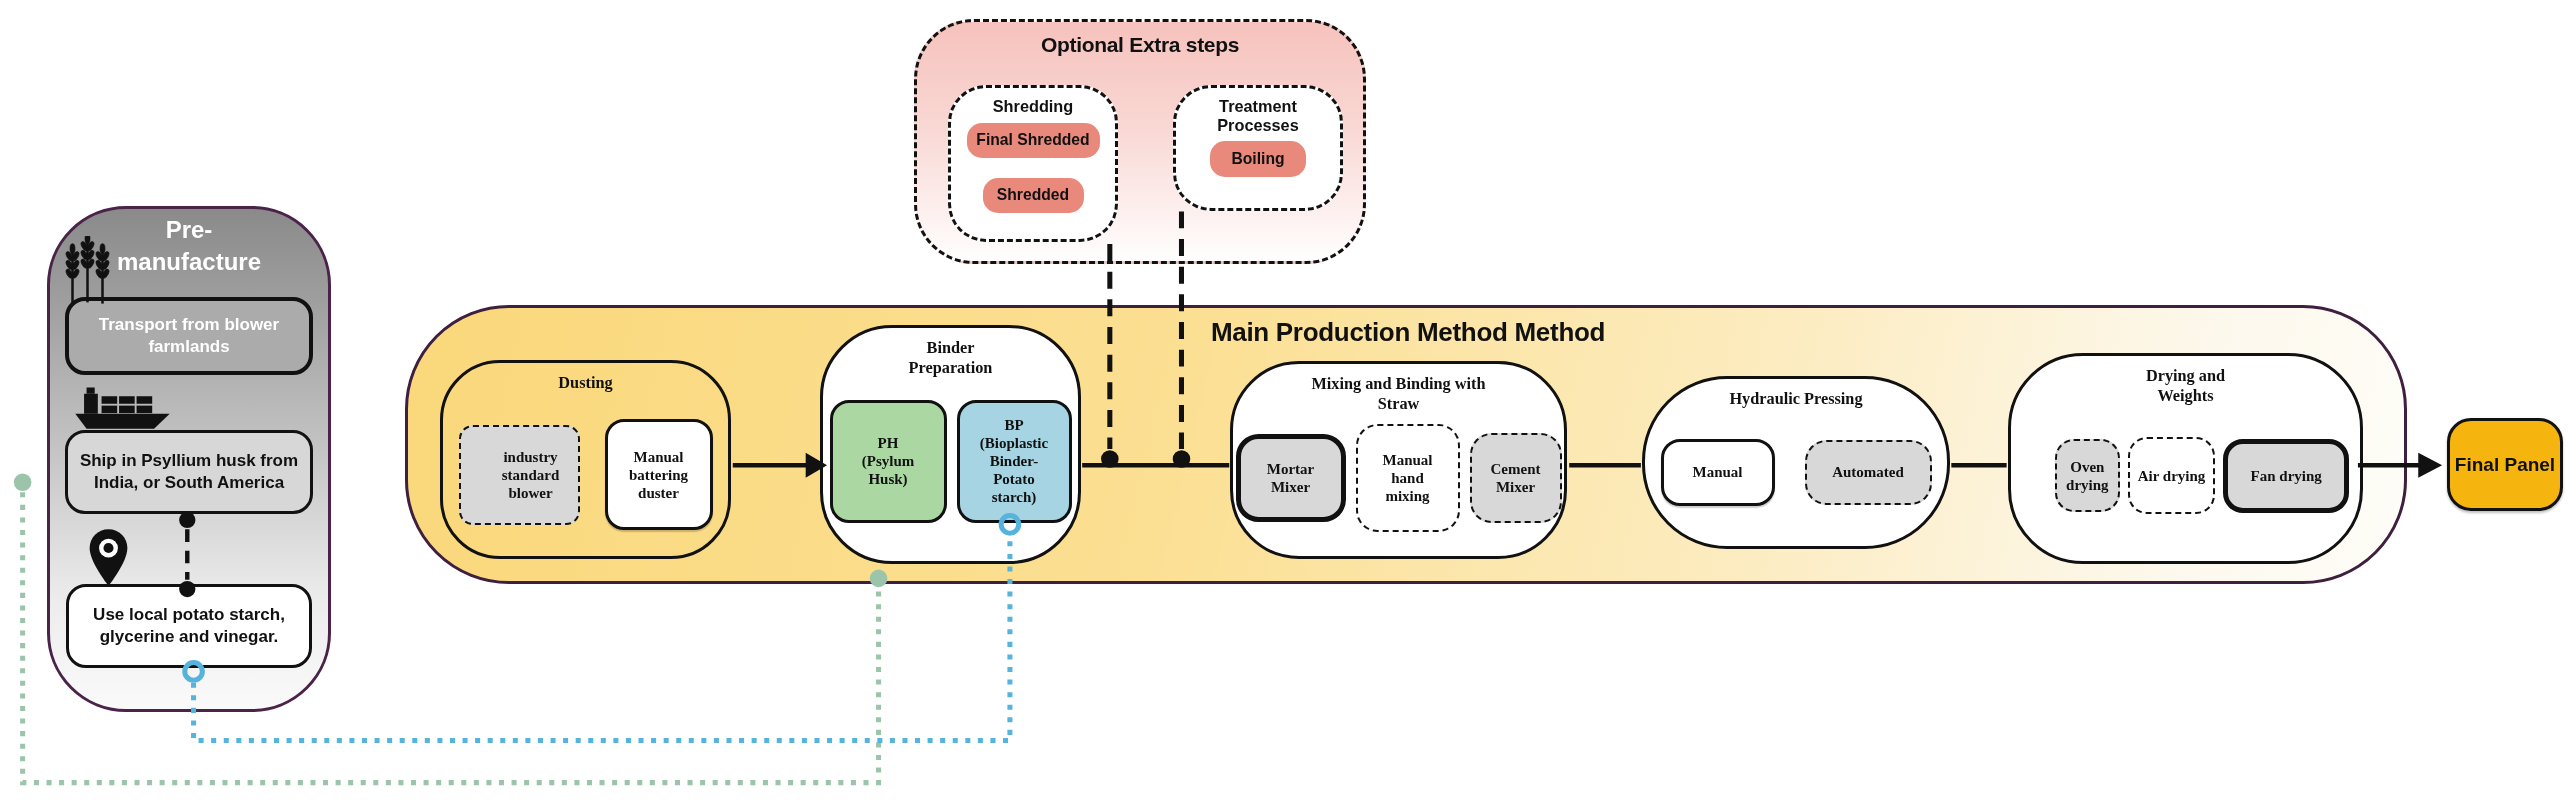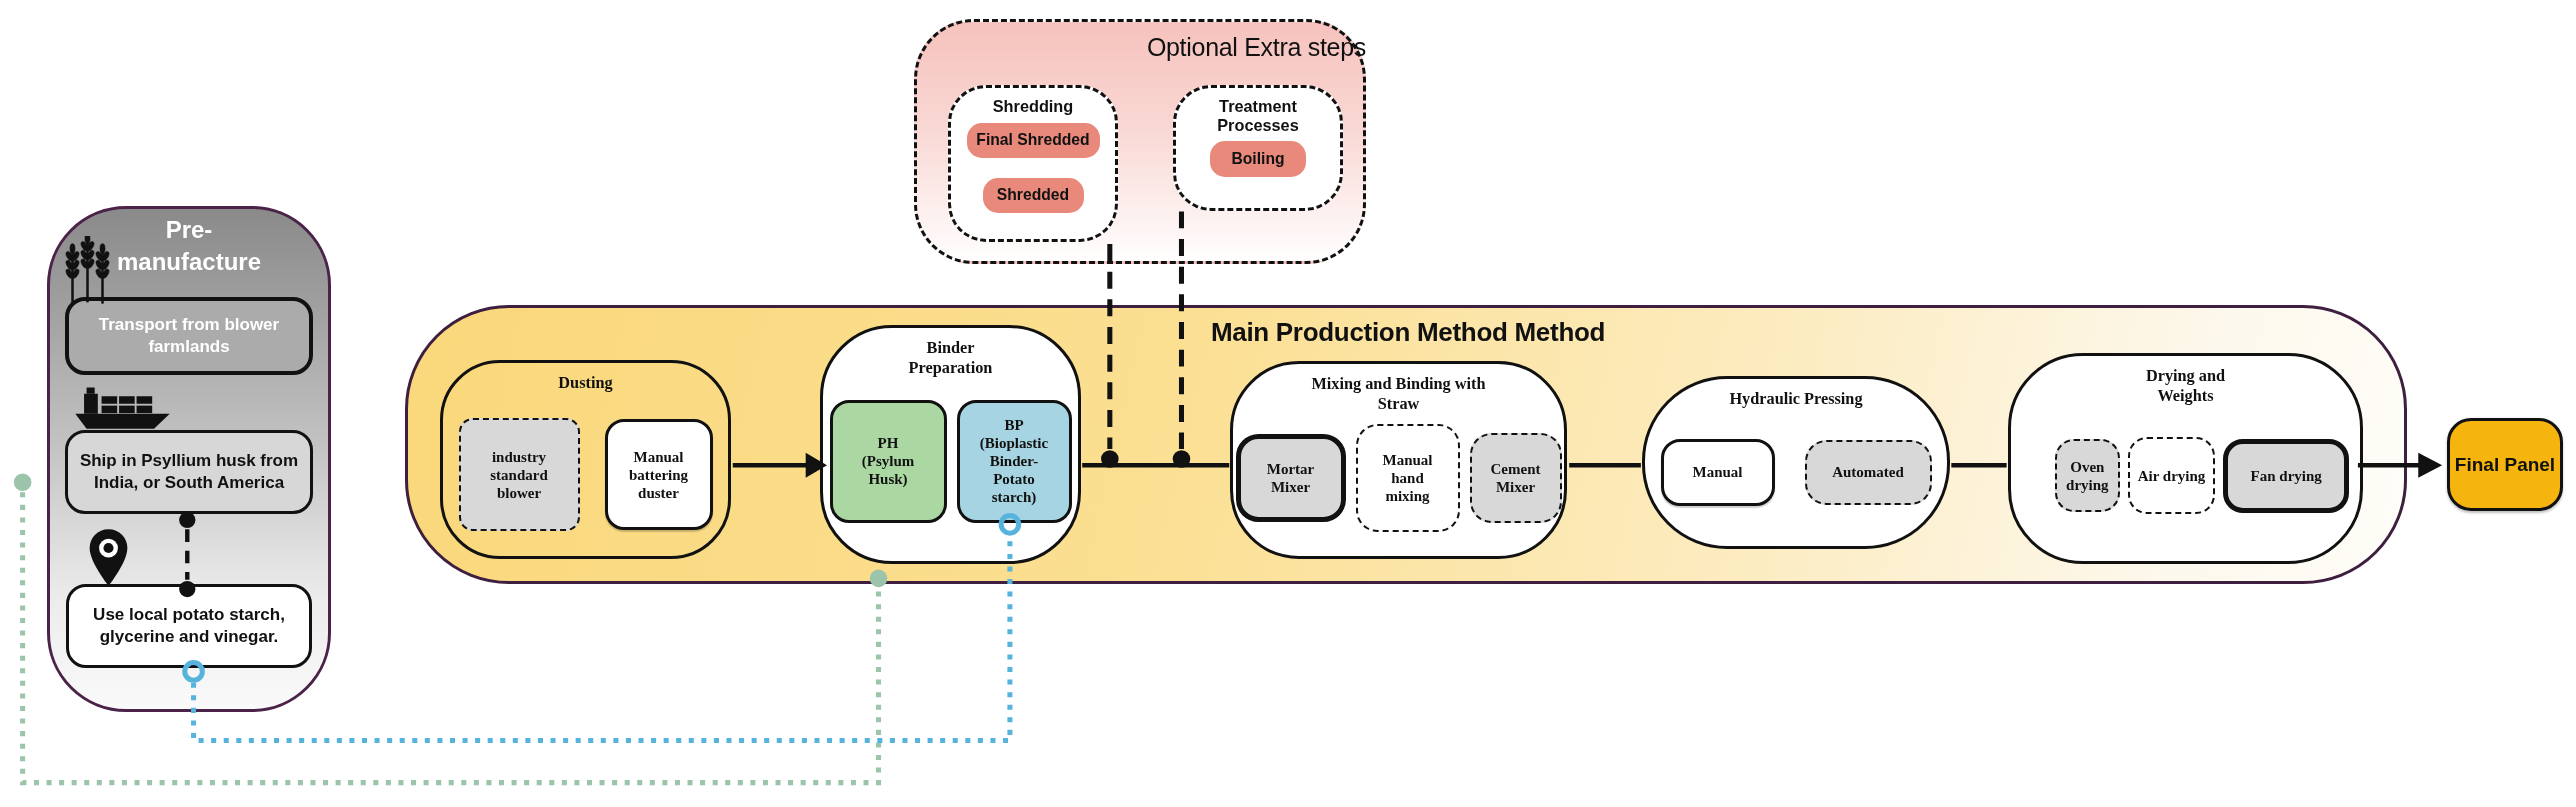--- a/index.html
+++ b/index.html
@@ -12,21 +12,21 @@
   .main-container{left:405px;top:305px;width:2002px;height:279px;border:3.1px solid #3f1f3f;border-radius:104px;
     background:linear-gradient(103deg,#fad87b 0%,#fbdf92 38%,#fcecc1 68%,#fdf8ec 88%,#fefdf8 100%);box-sizing:border-box;}
   .main-title{left:1188px;top:317px;width:440px;font-size:26px;font-weight:800;text-align:center;letter-spacing:-0.3px;}
 
   .pre-panel{left:47px;top:206px;width:284px;height:506px;border:3.8px solid #4b2349;border-radius:79px;box-sizing:border-box;
     background:linear-gradient(180deg,#8a8a8a 0%,#9e9e9e 18%,#c4c4c4 48%,#ececec 78%,#fafafa 100%);}
   .pre-title{left:47px;top:214px;width:284px;font-size:24px;font-weight:800;color:#fff;text-align:center;line-height:1.35;}
 
   .optional-panel{left:914px;top:19px;width:452px;height:245px;border:3.8px dashed #111;border-radius:60px;box-sizing:border-box;
     background:linear-gradient(180deg,#f6c2bd 0%,#f9d8d4 45%,#fdf4f3 85%,#fffefe 100%);}
-  .optional-title{left:914px;top:33px;width:452px;font-size:25px;font-weight:400;text-align:right;letter-spacing:-0.3px;}
+  .optional-title{left:914px;top:33px;width:452px;font-size:21px;font-weight:700;text-align:center;letter-spacing:-0.3px;}
 
   .opt-group{position:absolute;background:#fff;border:3.8px dashed #111;border-radius:38px;box-sizing:border-box;
     display:flex;flex-direction:column;align-items:center;}
   .opt-group-title{font-size:16.3px;font-weight:700;margin-top:8.8px;line-height:1.2;text-align:center;}
   .pill{background:#e8897c;border-radius:15px;font-size:15.7px;font-weight:700;}
 
   
   .section{position:absolute;border:3.8px solid #111;border-radius:72px;box-sizing:border-box;background:#fff;
     display:flex;flex-direction:column;align-items:center;font-family:Liberation Serif, serif;}
   .section.transparent{background:transparent;}
@@ -148,21 +148,21 @@
       <span>Boiling</span>
     </div>
   </div>
 
   <div class="abs main-container"></div>
   <div class="abs main-title">Main Production Method Method</div>
 
   <div class="section transparent" style="left:440px;top:360px;width:291px;height:199px;border-radius:60px;">
     <div class="section-title">Dusting</div>
     <div class="opt-row" style="gap:25px;">
-      <div class="opt gray-dashed" style="width:121px;height:113px;">
+      <div class="opt gray-dashed" style="width:121px;height:100px;justify-content:flex-end;">
         <span style="width:94px;">industry standard blower</span>
       </div>
       <div class="opt white-solid" style="width:108px;height:111px;">
         <span style="width:88px;">Manual battering duster</span>
       </div>
     </div>
   </div>
 
   <div class="section" style="left:820px;top:325px;width:261px;height:239px;border-radius:72px;">
     <div class="section-title" style="width:113px;">Binder Preparation</div>

